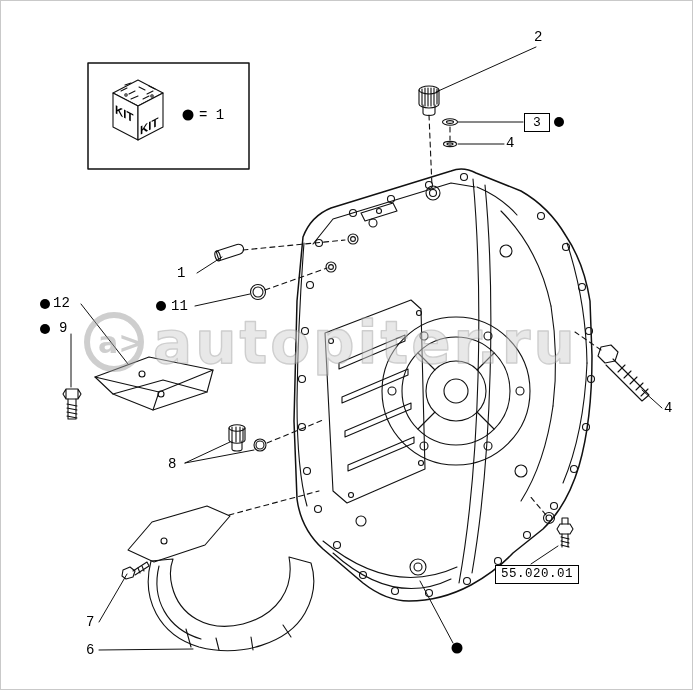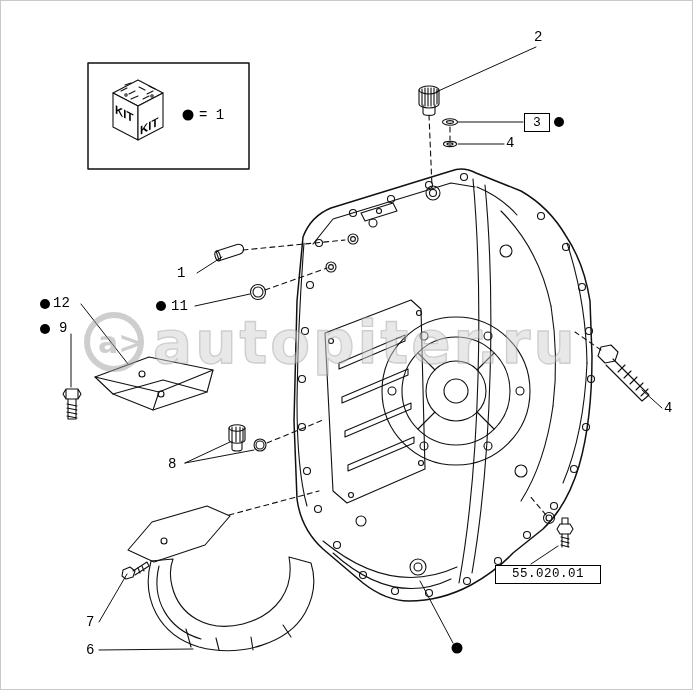--- a/index.html
+++ b/index.html
@@ -22,21 +22,21 @@
   #lbl13{left:176px;top:264px}
   #lbl11{left:170px;top:297px}
   #lbl10{left:52px;top:294px}
   #lbl9{left:58px;top:319px}
   #lbl8{left:167px;top:455px}
   #lbl7{left:85px;top:613px}
   #lbl6{left:85px;top:641px}
   #lbl4r{left:663px;top:399px}
   #legend1{left:198px;top:106px}
   #lbl3{left:523px;top:112px;width:24px;height:17px;line-height:17px;font-size:13px}
-  #ref{left:494px;top:564px;padding:1px 16px;font-size:12.5px;letter-spacing:.5px;line-height:15px}
+  #ref{left:494px;top:564px;padding:1px 5px;font-size:12.5px;letter-spacing:.5px;line-height:15px}
 </style>
 </head>
 <body>
 
 <div class="canvas">
 <svg width="693" height="690" viewBox="0 0 693 690">
   <g stroke="#111" stroke-width="1.1" fill="none" stroke-linejoin="round" stroke-linecap="round">
 
     <g>
       <path stroke-width="1.5" d="M302,236 Q310,215 330,207 L450,170 Q462,165 475,172 L520,190 Q548,206 565,235 Q583,262 589,300 L591,355 Q591,420 578,465 Q566,505 542,528 L512,552 Q495,570 470,584 Q440,600 408,600 Q385,600 362,582 L322,548 Q300,528 296,498 L293,420 L296,300 Z"></path>

